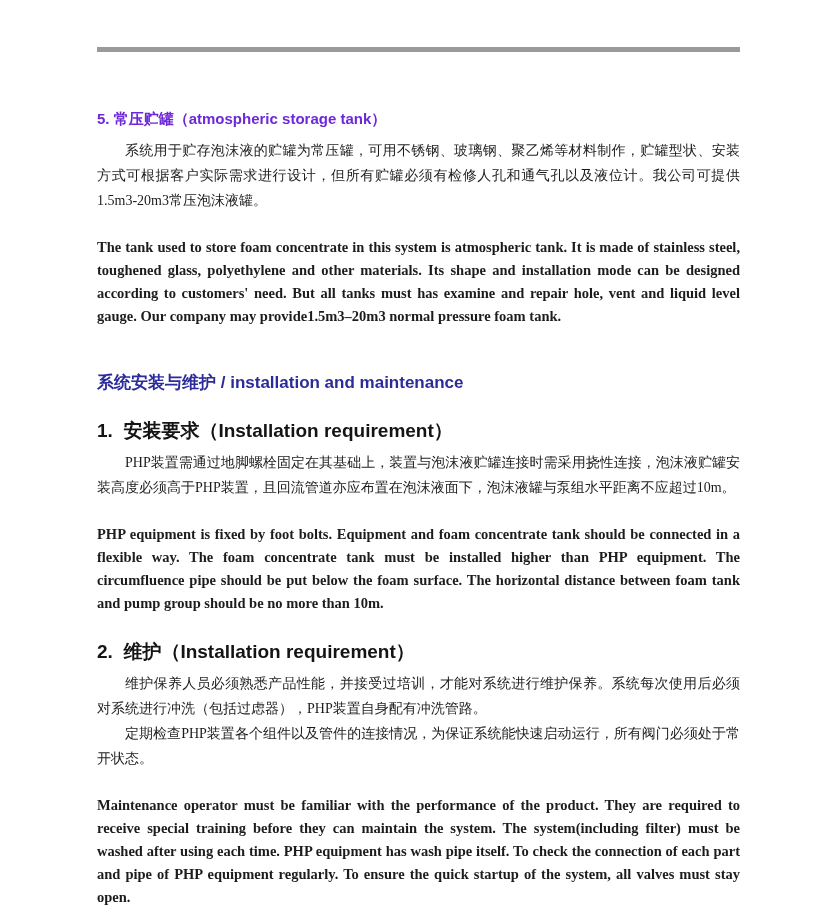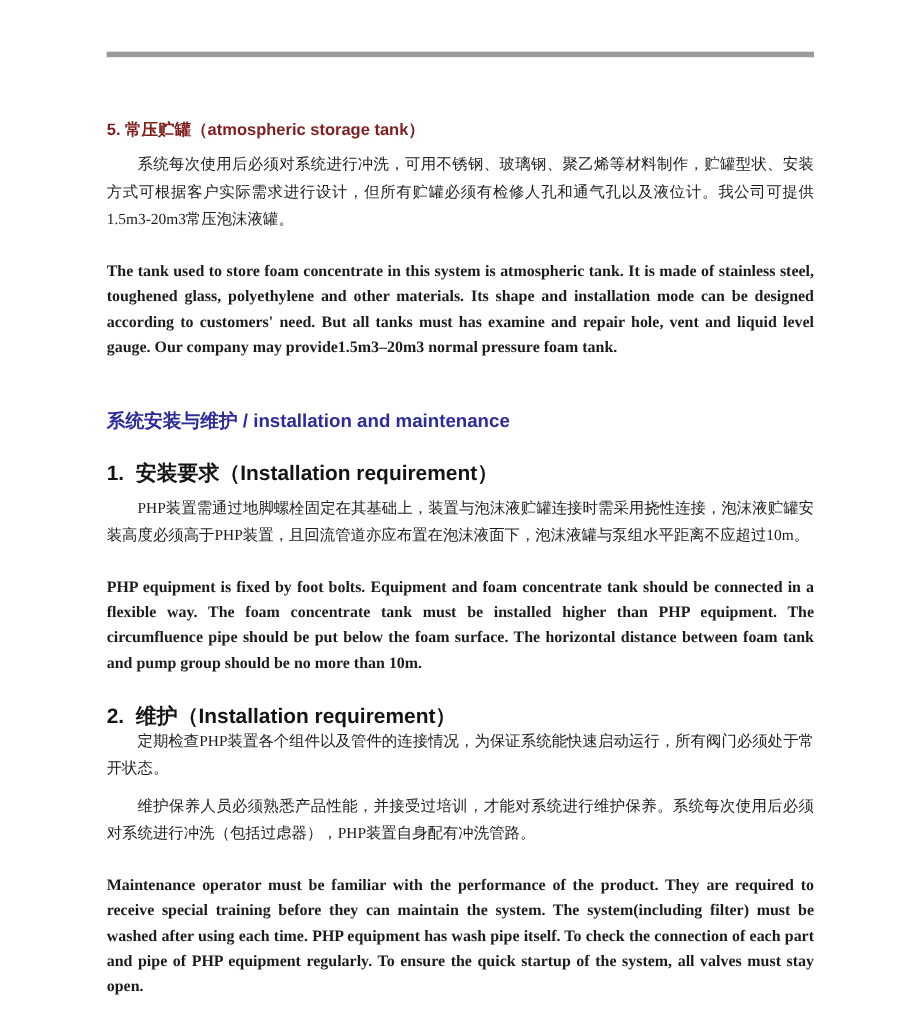--- a/index.html
+++ b/index.html
@@ -23,21 +23,21 @@
     margin-top: 47px;
     height: 5px;
     background: #9a9a9a;
   }
   .h-section {
     margin: 57px 0 0 0;
     font-family: "Liberation Sans", sans-serif;
     font-weight: bold;
     font-size: 15px;
     line-height: 20px;
-    color: #7f1d1d;
+    color: #6d28d9;
     white-space: pre-wrap;
   }
   .h-blue {
     margin: 44px 0 4px 0;
     font-family: "Liberation Sans", sans-serif;
     font-weight: bold;
     font-size: 17px;
     line-height: 22px;
     color: #2b2b9b;
     white-space: pre-wrap;
@@ -71,36 +71,36 @@
 </style>
 </head>
 <body>
 
 <div class="page">
 
   <div class="top-rule"></div>
 
   <h2 class="h-section">5. 常压贮罐（atmospheric storage tank）</h2>
 
-  <p class="cn">系统每次使用后必须对系统进行冲洗，可用不锈钢、玻璃钢、聚乙烯等材料制作，贮罐型状、安装方式可根据客户实际需求进行设计，但所有贮罐必须有检修人孔和通气孔以及液位计。我公司可提供1.5m3-20m3常压泡沫液罐。</p>
+  <p class="cn">系统用于贮存泡沫液的贮罐为常压罐，可用不锈钢、玻璃钢、聚乙烯等材料制作，贮罐型状、安装方式可根据客户实际需求进行设计，但所有贮罐必须有检修人孔和通气孔以及液位计。我公司可提供1.5m3-20m3常压泡沫液罐。</p>
 
   <p class="en">The tank used to store foam concentrate in this system is atmospheric tank. It is made of stainless steel, toughened glass, polyethylene and other materials. Its shape and installation mode can be designed according to customers' need. But all tanks must has examine and repair hole, vent and liquid level gauge. Our company may provide1.5m3–20m3 normal pressure foam tank.</p>
 
   <h1 class="h-blue">系统安装与维护 / installation and maintenance</h1>
 
   <section>
     <h3 class="h-num">1.  安装要求（Installation requirement）</h3>
     <p class="cn">PHP装置需通过地脚螺栓固定在其基础上，装置与泡沫液贮罐连接时需采用挠性连接，泡沫液贮罐安装高度必须高于PHP装置，且回流管道亦应布置在泡沫液面下，泡沫液罐与泵组水平距离不应超过10m。</p>
     <p class="en">PHP equipment is fixed by foot bolts. Equipment and foam concentrate tank should be connected in a flexible way. The foam concentrate tank must be installed higher than PHP equipment. The circumfluence pipe should be put below the foam surface. The horizontal distance between foam tank and pump group should be no more than 10m.</p>
   </section>
 
   <section>
     <h3 class="h-num">2.  维护（Installation requirement）</h3>
+    <p class="cn">维护保养人员必须熟悉产品性能，并接受过培训，才能对系统进行维护保养。系统每次使用后必须对系统进行冲洗（包括过虑器），PHP装置自身配有冲洗管路。</p>
     <p class="cn cont">定期检查PHP装置各个组件以及管件的连接情况，为保证系统能快速启动运行，所有阀门必须处于常开状态。</p>
-    <p class="cn">维护保养人员必须熟悉产品性能，并接受过培训，才能对系统进行维护保养。系统每次使用后必须对系统进行冲洗（包括过虑器），PHP装置自身配有冲洗管路。</p>
     <p class="en">Maintenance operator must be familiar with the performance of the product. They are required to receive special training before they can maintain the system. The system(including filter) must be washed after using each time. PHP equipment has wash pipe itself. To check the connection of each part and pipe of PHP equipment regularly. To ensure the quick startup of the system, all valves must stay open.</p>
   </section>
 
   <section>
     <h3 class="h-num">3.  注意事项 （ Notice ）</h3>
 
   </section>
 
 </div>
 

